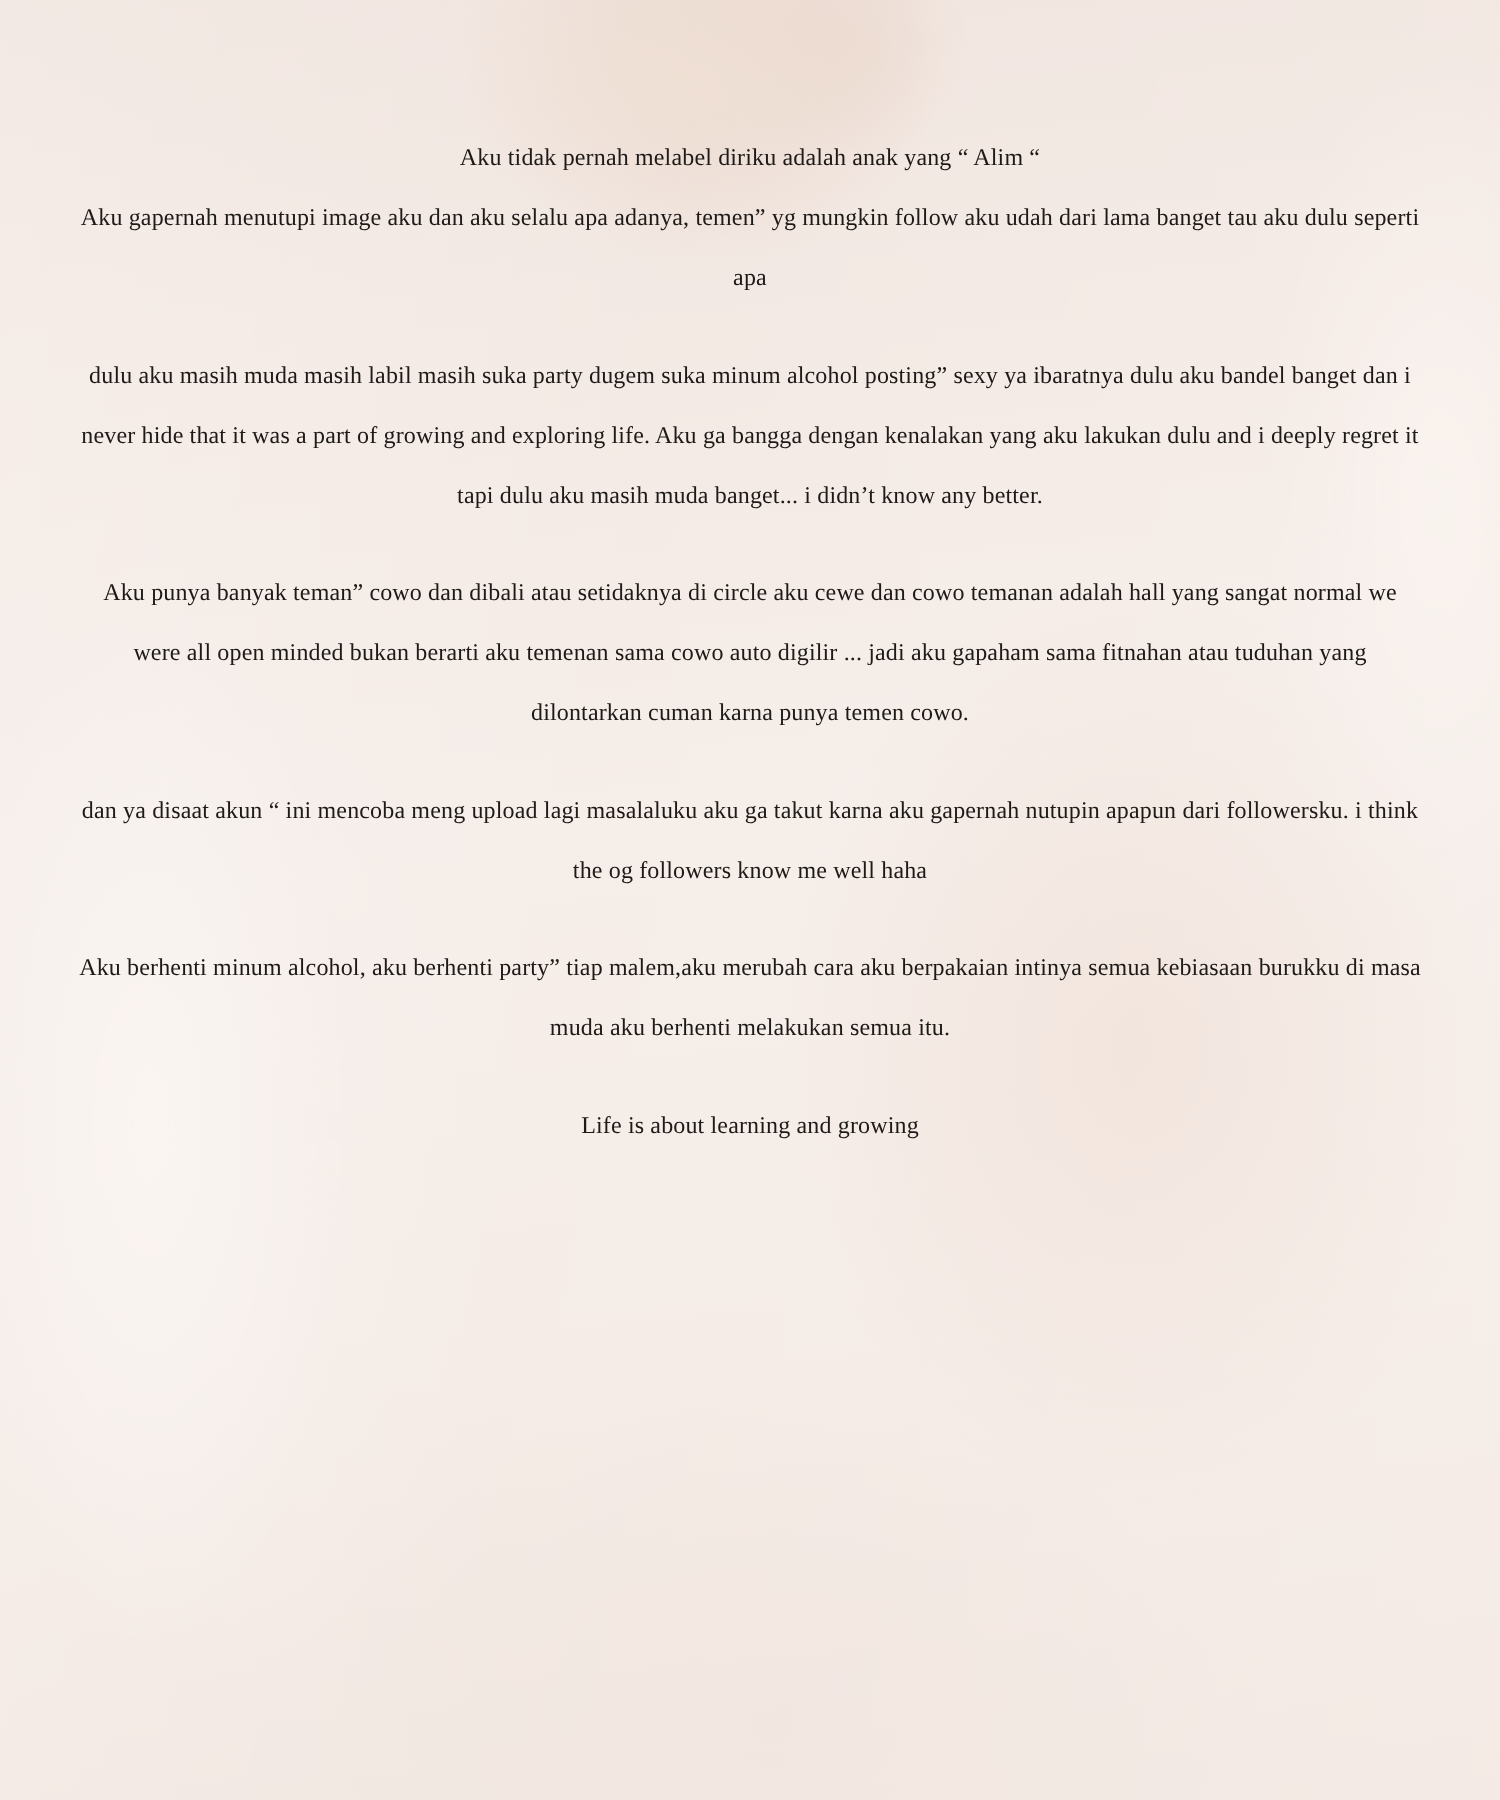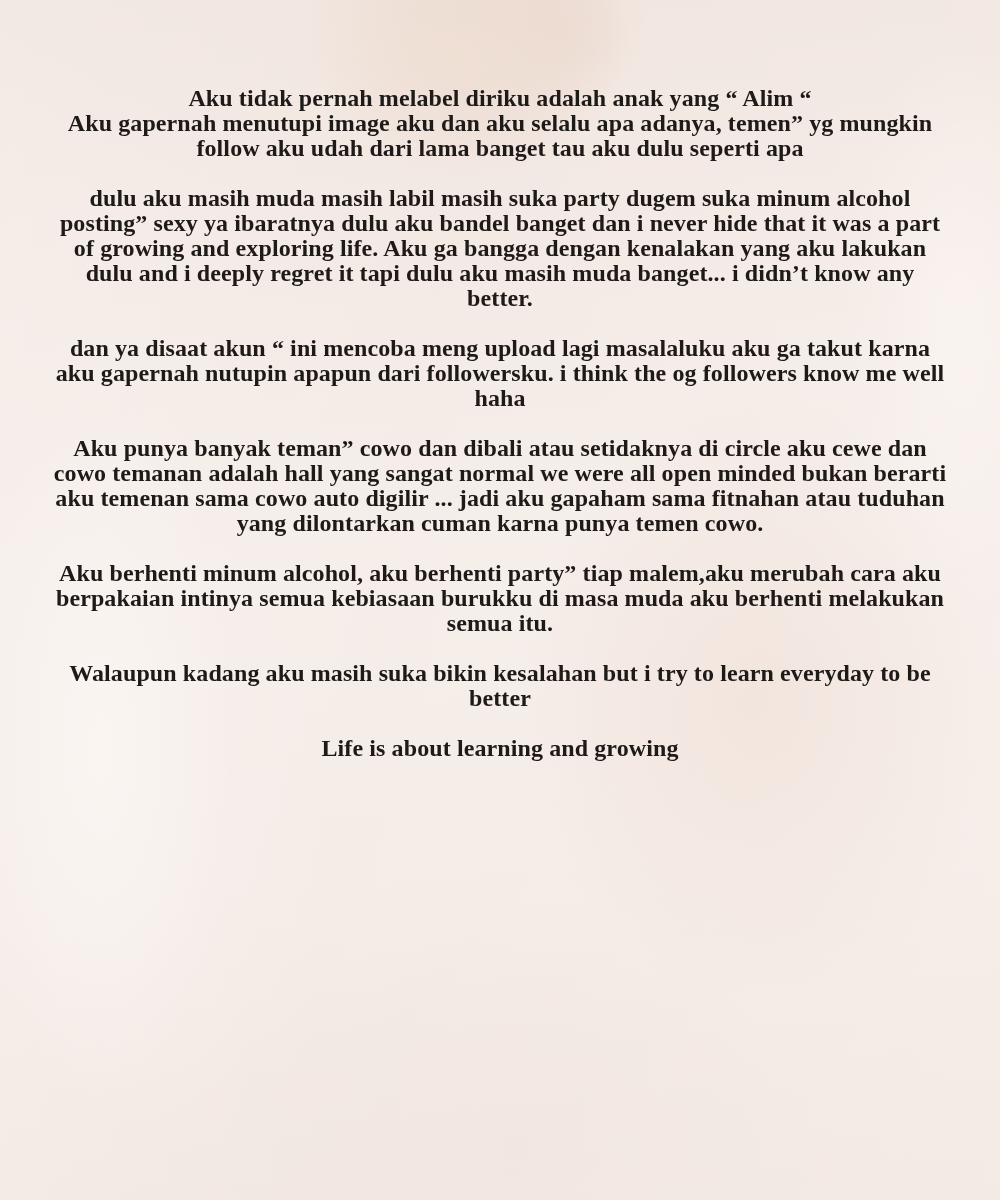--- a/index.html
+++ b/index.html
@@ -79,43 +79,41 @@
     left: 0;
     top: 0;
     width: 1000px;
     height: 1200px;
     padding: 86px 52px 0 52px;
     box-sizing: border-box;
     text-align: center;
   }
   .para {
     color: #1e1a18;
-    font-size: 24px;
-    line-height: 25px;
+    font-size: 16px;
+    line-height: 40px;
     letter-spacing: 0.1px;
     margin: 0 0 25px 0;
     text-rendering: optimizeLegibility;
-    font-weight: bold;
   }
   .para.last { margin-bottom: 0; }
 </style>
 </head>
 <body>
 
 <div class="canvas">
   <div class="bg"></div>
   <div class="bg-shade"></div>
   <div class="hair"></div>
   <div class="fur-left"></div>
   <div class="fur-right"></div>
   <div class="bg-veil"></div>
 
   <div class="text-layer">
     <p class="para" style="white-space: pre-line;">Aku tidak pernah melabel diriku adalah anak yang “ Alim “
 Aku gapernah menutupi image aku dan aku selalu apa adanya, temen” yg mungkin follow aku udah dari lama banget tau aku dulu seperti apa</p>
     <p class="para" style="white-space: pre-line;">dulu aku masih muda masih labil masih suka party dugem suka minum alcohol posting” sexy ya ibaratnya dulu aku bandel banget dan i never hide that it was a part of growing and exploring life. Aku ga bangga dengan kenalakan yang aku lakukan dulu and i deeply regret it tapi dulu aku masih muda banget... i didn’t know any better.</p>
+    <p class="para" style="white-space: pre-line;">Aku punya banyak teman” cowo dan dibali atau setidaknya di circle aku cewe dan cowo temanan adalah hall yang sangat normal we were all open minded bukan berarti aku temenan sama cowo auto digilir ... jadi aku gapaham sama fitnahan atau tuduhan yang dilontarkan cuman karna punya temen cowo.</p>
     <p class="para" style="white-space: pre-line;">dan ya disaat akun “ ini mencoba meng upload lagi masalaluku aku ga takut karna aku gapernah nutupin apapun dari followersku. i think the og followers know me well haha</p>
-    <p class="para" style="white-space: pre-line;">Aku punya banyak teman” cowo dan dibali atau setidaknya di circle aku cewe dan cowo temanan adalah hall yang sangat normal we were all open minded bukan berarti aku temenan sama cowo auto digilir ... jadi aku gapaham sama fitnahan atau tuduhan yang dilontarkan cuman karna punya temen cowo.</p>
     <p class="para" style="white-space: pre-line;">Aku berhenti minum alcohol, aku berhenti party” tiap malem,aku merubah cara aku berpakaian intinya semua kebiasaan burukku di masa muda aku berhenti melakukan semua itu.</p>
-    <p class="para" style="white-space: pre-line;">Walaupun kadang aku masih suka bikin kesalahan but i try to learn everyday to be better</p>
     <p class="para last" style="white-space: pre-line;">Life is about learning and growing</p>
   </div>
 </div>
 
 </body></html>

